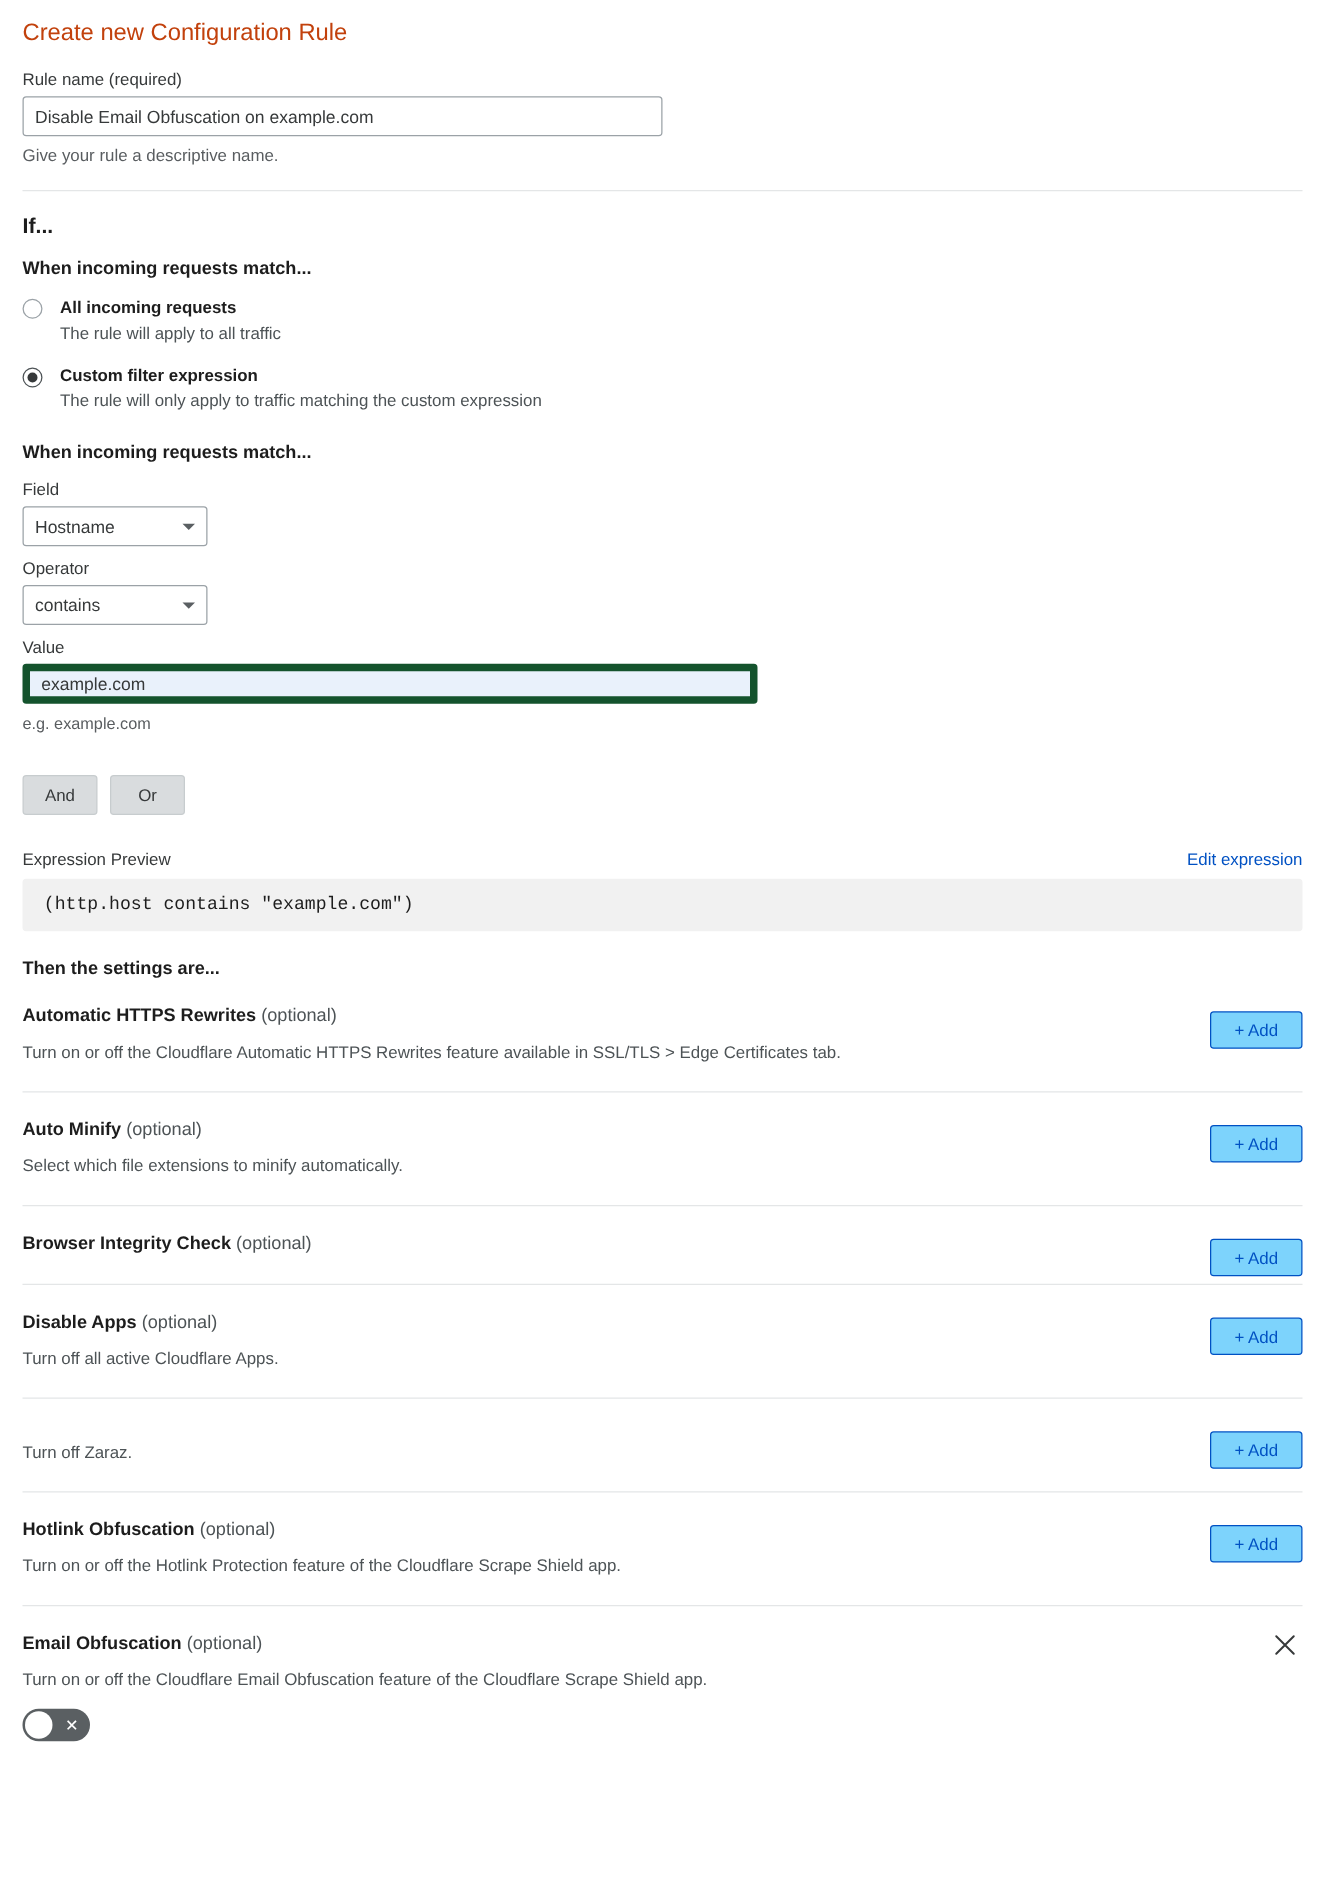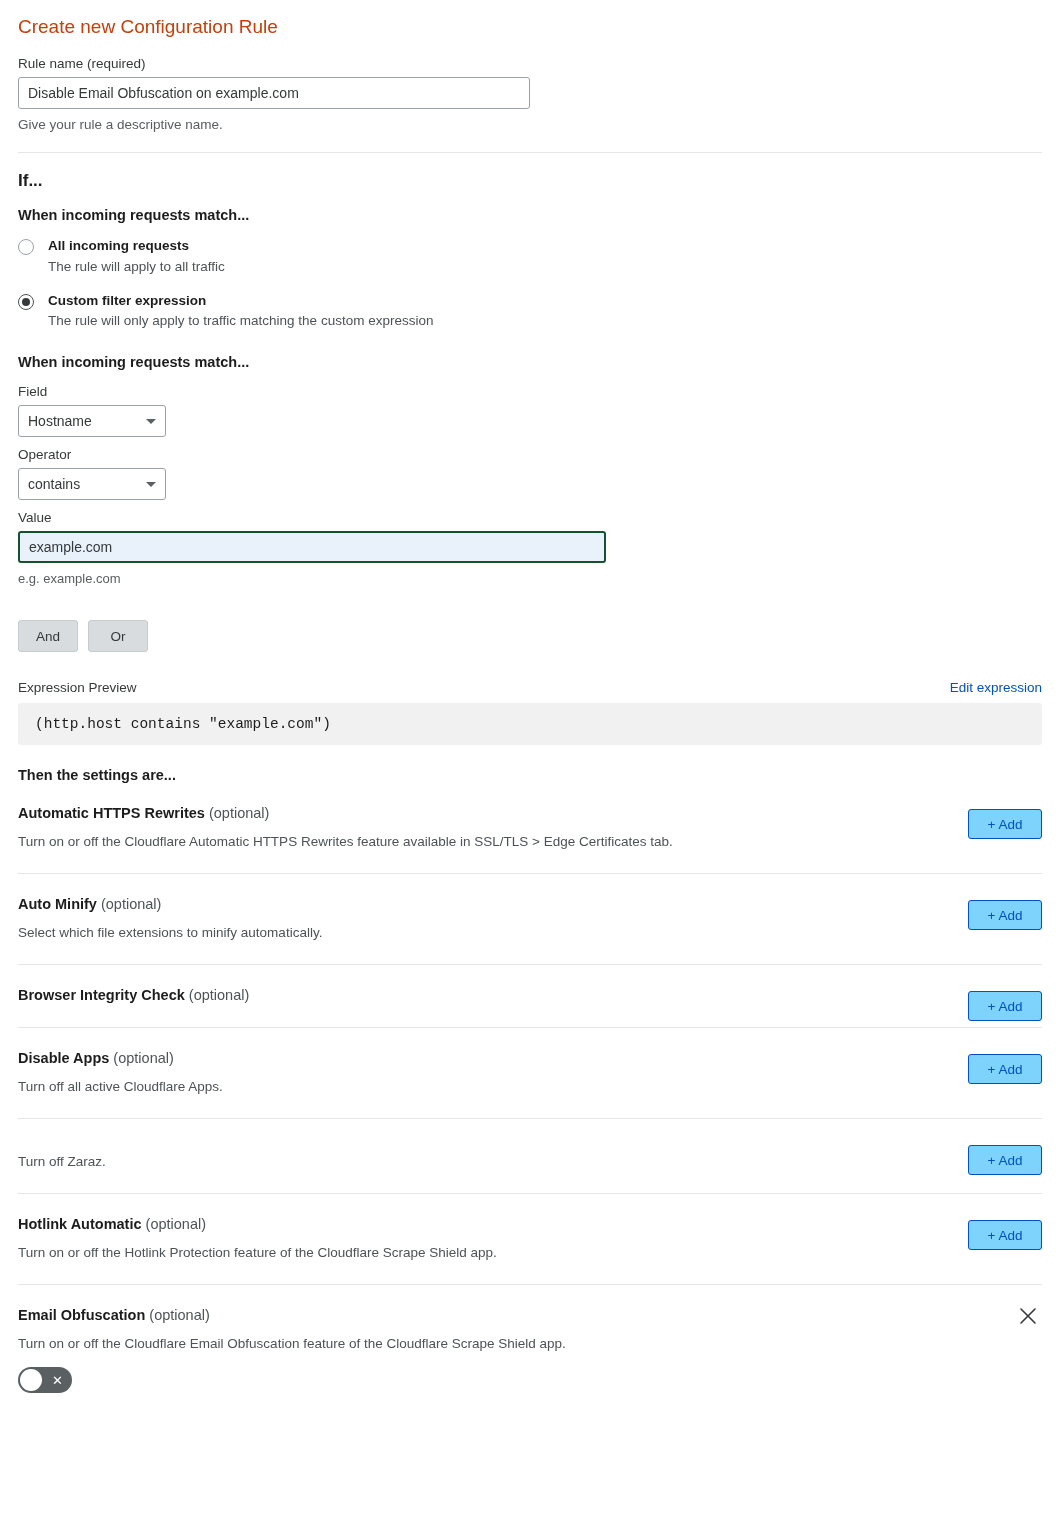--- a/index.html
+++ b/index.html
@@ -132,21 +132,21 @@
     top: 50%;
     margin-top: -2px;
     width: 0; height: 0;
     border-left: 5px solid transparent;
     border-right: 5px solid transparent;
     border-top: 5px solid #5a5f62;
   }
   .value-input {
     width: 588px;
     height: 32px;
-    border: 2px solid #14532d;
+    border: 6px solid #14532d;
     border-radius: 3px;
     background: #e9f1fb;
     padding: 4px 9px;
     font-size: 14px;
     color: #36393a;
     font-family: "Liberation Sans", sans-serif;
     outline: none;
   }
   .value-help {
     font-size: 13px;
@@ -378,21 +378,21 @@
     <button class="add-btn">+ Add</button>
   </div>
 
   <div class="setting">
     <div class="setting-desc">Turn off Zaraz.</div>
     <button class="add-btn">+ Add</button>
   </div>
 
   <div class="setting">
     <div class="setting-title">
-      <span>Hotlink Automatic</span>
+      <span>Hotlink Obfuscation</span>
       <span class="opt">(optional)</span>
     </div>
     <div class="setting-desc">Turn on or off the Hotlink Protection feature of the Cloudflare Scrape Shield app.</div>
     <button class="add-btn">+ Add</button>
   </div>
 
   <div class="setting last-setting">
     <div class="setting-title">
       <span>Email Obfuscation</span>
       <span class="opt">(optional)</span>

